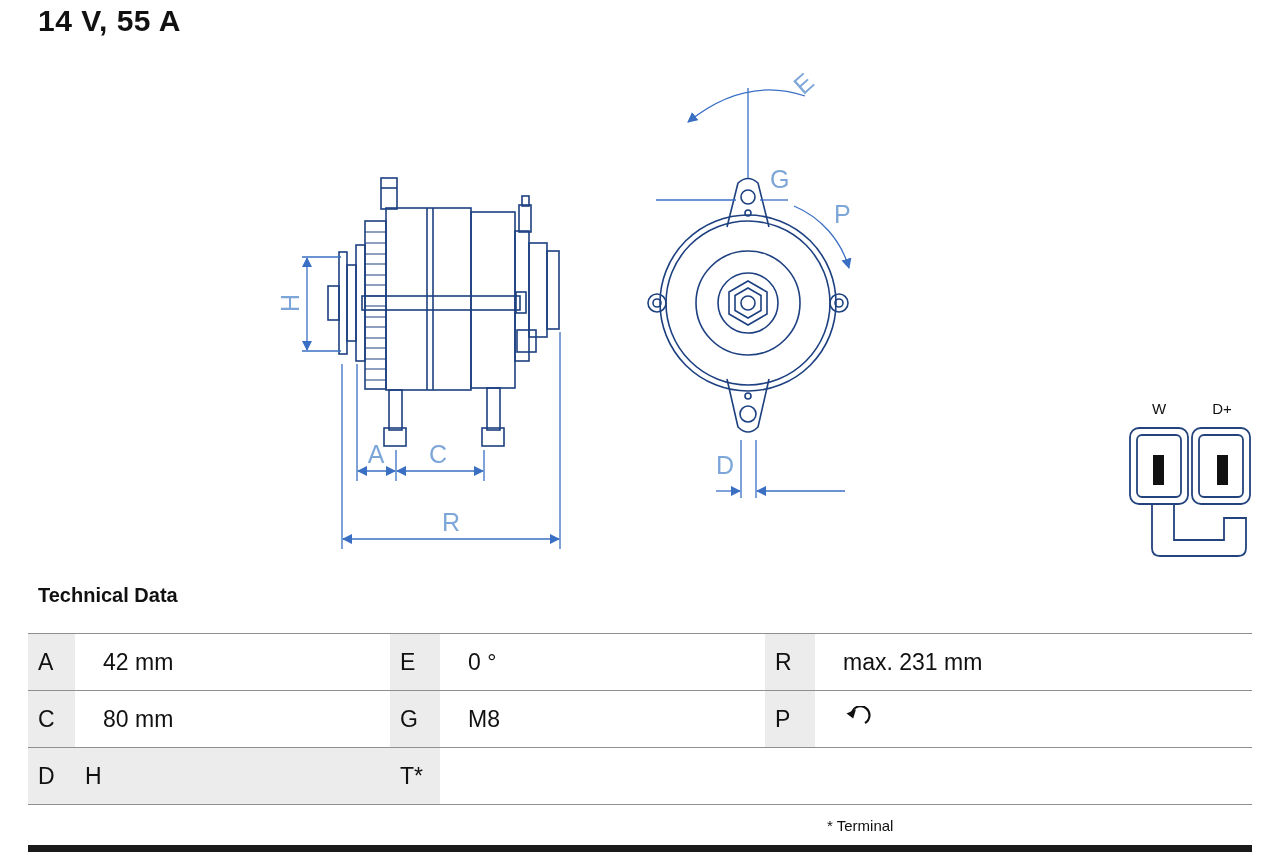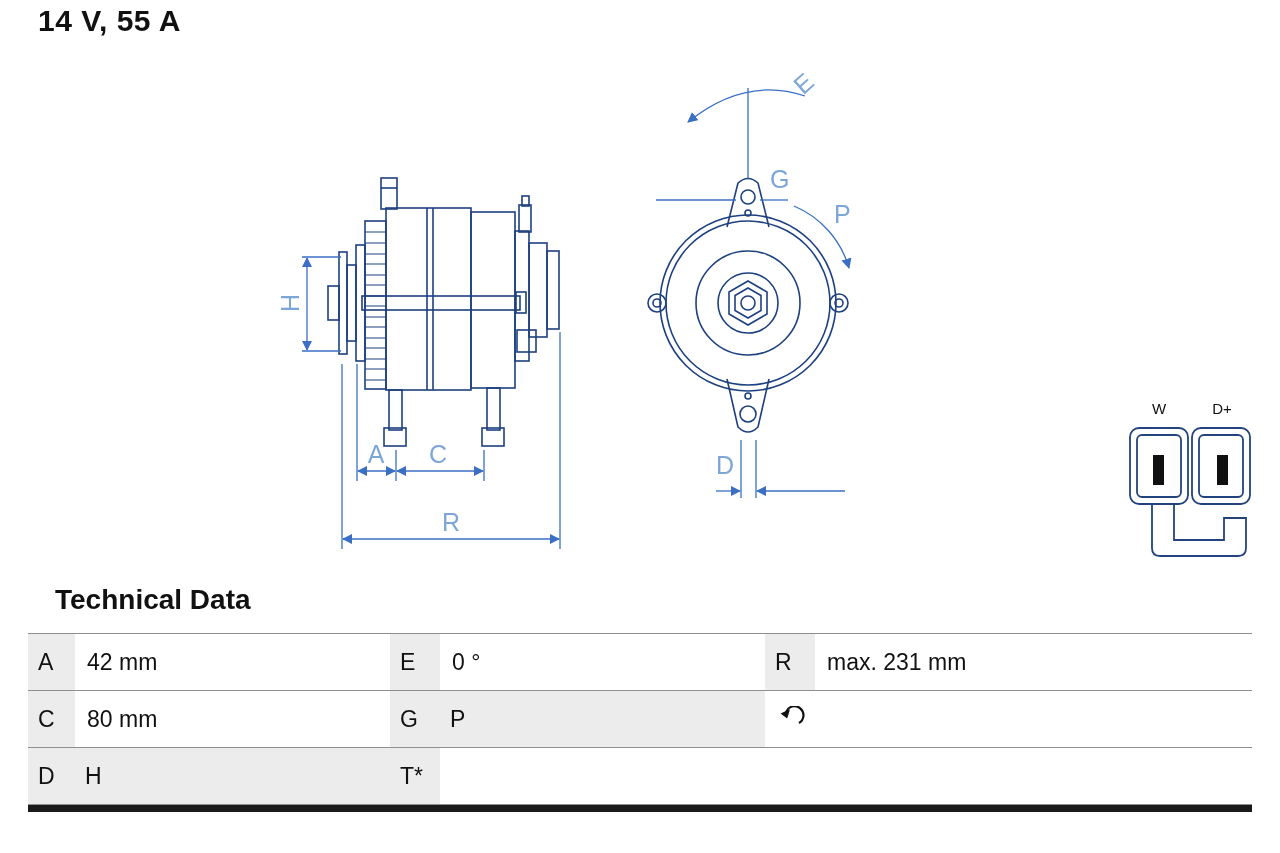--- a/index.html
+++ b/index.html
@@ -6,37 +6,37 @@
   body{
     width:1280px;height:853px;background:#ffffff;position:relative;
     font-family:"Liberation Sans", sans-serif;color:#111;overflow:hidden;
   }
   .page-title{
     position:absolute;left:38px;top:4px;
     font-size:30px;font-weight:bold;letter-spacing:.5px;
   }
   .drawing-svg{position:absolute;left:0;top:0;}
   .tech-heading{
-    position:absolute;left:55px;top:584px;
-    font-size:28px;font-weight:bold;
+    position:absolute;left:38px;top:584px;
+    font-size:20px;font-weight:bold;
   }
   .tech-table{
     position:absolute;left:28px;top:633px;width:1224px;
     font-size:23px;
   }
   .t-row{
     display:grid;
     grid-template-columns:47px 315px 50px 325px 50px 1fr;
     height:56px;border-top:1px solid #8f8f8f;
   }
   .t-row.last{border-bottom:1px solid #8f8f8f;}
   .k{
     background:#ececec;display:flex;align-items:center;padding-left:10px;
   }
-  .v{display:flex;align-items:center;padding-left:12px;}
+  .v{display:flex;align-items:center;padding-left:28px;}
   .footnote-row{
     display:grid;
     grid-template-columns:47px 315px 50px 325px 50px 1fr;
     height:40px;
   }
   .footnote{
     grid-column:6;display:flex;align-items:center;padding-left:12px;
     font-size:15px;
   }
   .bottom-bar{height:7px;background:#1a1a1a;}
@@ -179,30 +179,34 @@
     <div class="k">E</div>
     <div class="v">0 °</div>
     <div class="k">R</div>
     <div class="v">max. 231 mm</div>
   </div>
 
   <div class="t-row">
     <div class="k">C</div>
     <div class="v">80 mm</div>
     <div class="k">G</div>
+    <div class="v">M8</div>
     <div class="k">P</div>
     <div class="v">
       <svg width="28" height="26" viewBox="0 0 28 26">
         <path d="M 22,17 A 9 9 0 1 0 9,6.2" fill="none" stroke="#111" stroke-width="2.2"></path>
         <polygon points="3.5,7.5 13,3.2 10.2,12.4" fill="#111"></polygon>
       </svg>
     </div>
   </div>
 
   <div class="t-row last">
     <div class="k">D</div>
     <div class="k">H</div>
     <div class="k">T*</div>
   </div>
 
+  <div class="footnote-row">
+    <div class="footnote">* Terminal</div>
+  </div>
 
   <div class="bottom-bar"></div>
 </div>
 
 </body></html>

